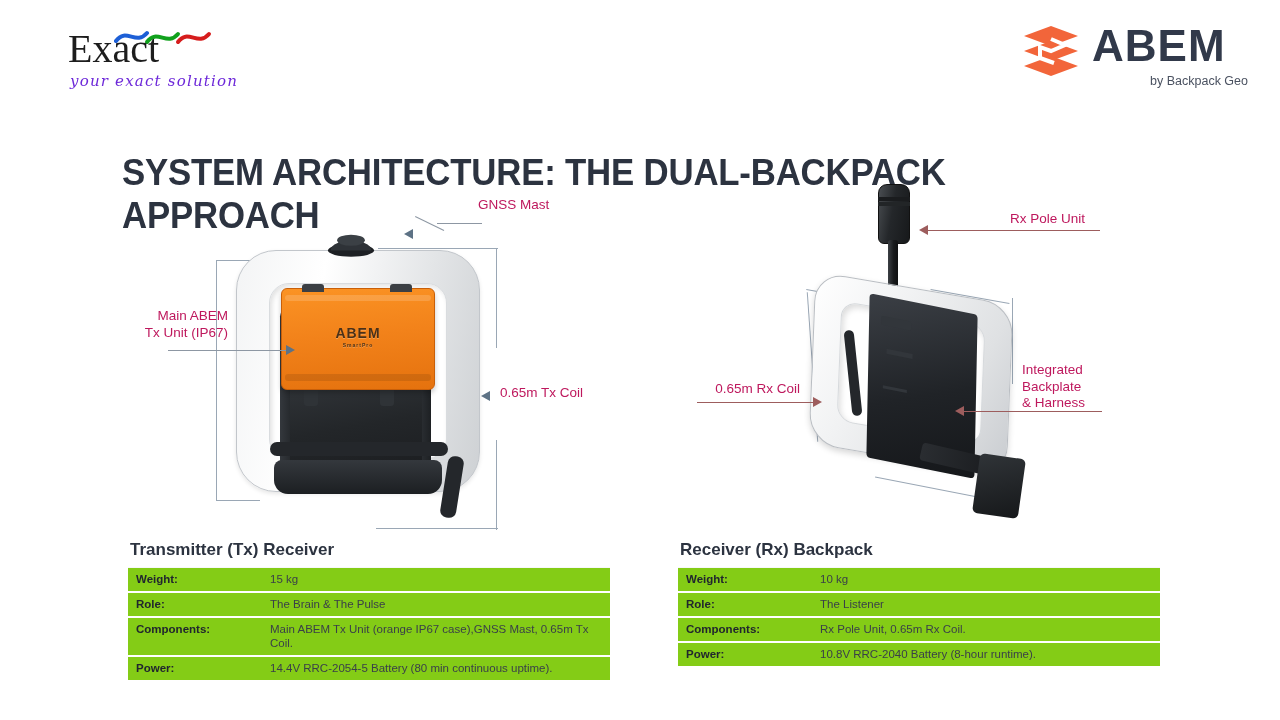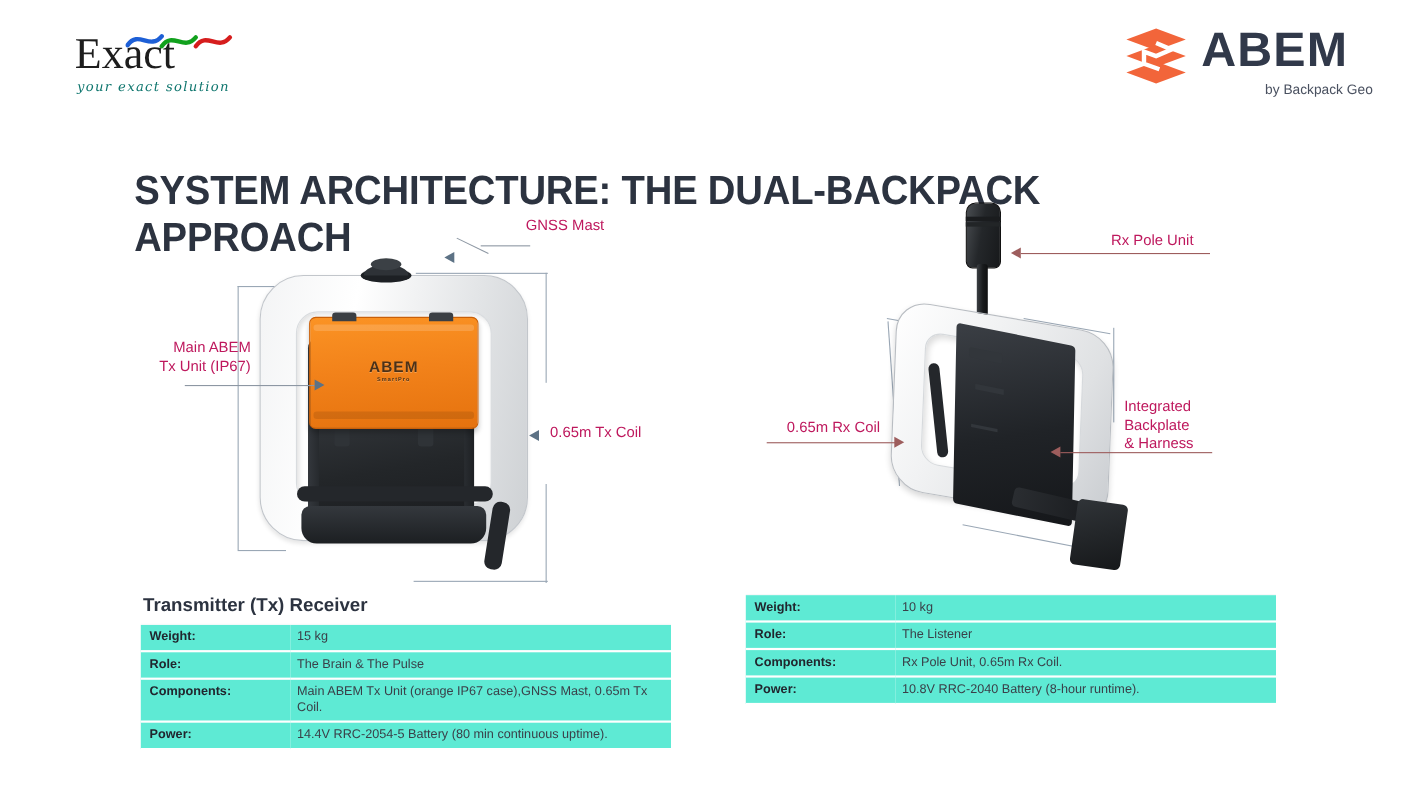--- a/index.html
+++ b/index.html
@@ -19,22 +19,22 @@
   .exact-word{
     position:absolute;left:6px;top:4px;
     font-family:"Liberation Serif", serif;
     font-size:40px;line-height:46px;
     color:#1d1d1d;letter-spacing:0px;
   }
   .exact-tag{
     position:absolute;left:8px;top:50px;
     font-family:"DejaVu Serif", serif;
     font-style:italic;
-    font-size:12px;letter-spacing:1.2px;
-    color:#0f766e;
+    font-size:15px;letter-spacing:1.2px;
+    color:#6d28d9;
   }
   .exact-waves{position:absolute;left:52px;top:6px;}
 
   .logo-abem{position:absolute;right:30px;top:18px;width:230px;height:70px;}
   .abem-mark{position:absolute;left:0px;top:6px;}
   .abem-word{
     position:absolute;left:72px;top:4px;
     font-family:"Liberation Sans", sans-serif;
     font-weight:bold;font-size:44px;line-height:48px;
     color:#31394a;letter-spacing:1px;
@@ -205,21 +205,21 @@
   
   .spec{position:absolute;width:482px;}
   .spec.left{left:128px;top:540px;}
   .spec.right{left:678px;top:540px;}
   .spec-title{
     font-family:"Liberation Sans", sans-serif;
     font-weight:bold;font-size:17px;color:#2c3340;
     margin:0 0 7px 2px;letter-spacing:0px;
   }
   .spec-table{width:100%;border-collapse:collapse;}
-  .spec-table tr{background:#5eead4;}
+  .spec-table tr{background:#84cc16;}
   .spec-table td{
     padding:4px 6px 5px 6px;
     border-bottom:2px solid #ffffff;
     border-top:1px solid #f7f8f9;
     font-size:11.5px;line-height:14px;
     vertical-align:top;
     color:#2b3038;
   }
   .spec-table td.k{
     width:122px;font-weight:bold;color:#21262e;
@@ -368,20 +368,21 @@
         </tr>
         <tr>
           <td class="k">Power:</td>
           <td class="v">14.4V RRC-2054-5 Battery (80 min continuous uptime).</td>
         </tr>
       </tbody>
     </table>
   </div>
 
   <div class="spec right">
+    <div class="spec-title">Receiver (Rx) Backpack</div>
     <table class="spec-table">
       <tbody>
         <tr>
           <td class="k">Weight:</td>
           <td class="v">10 kg</td>
         </tr>
         <tr>
           <td class="k">Role:</td>
           <td class="v">The Listener</td>
         </tr>

